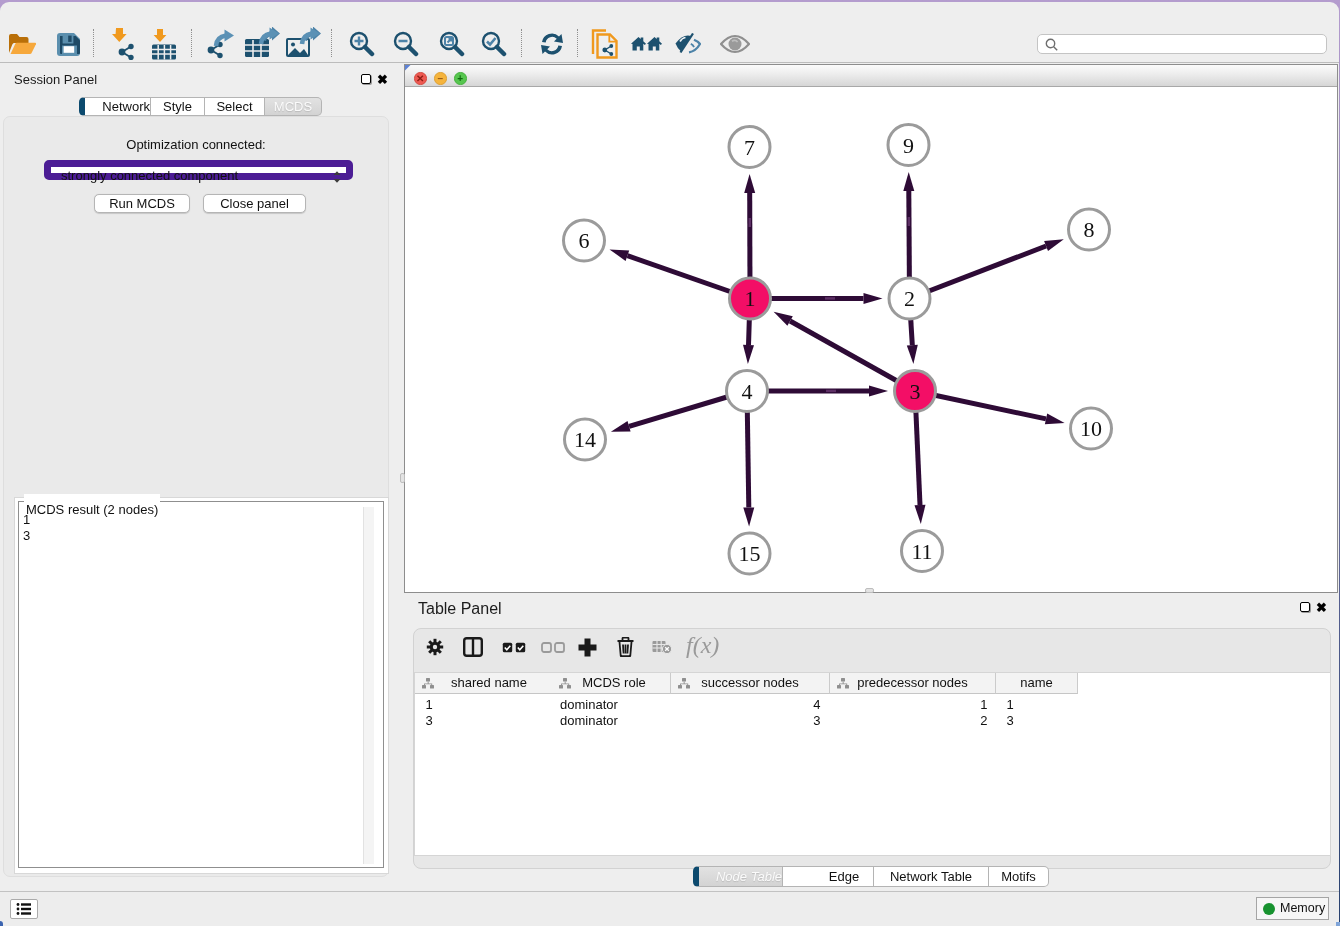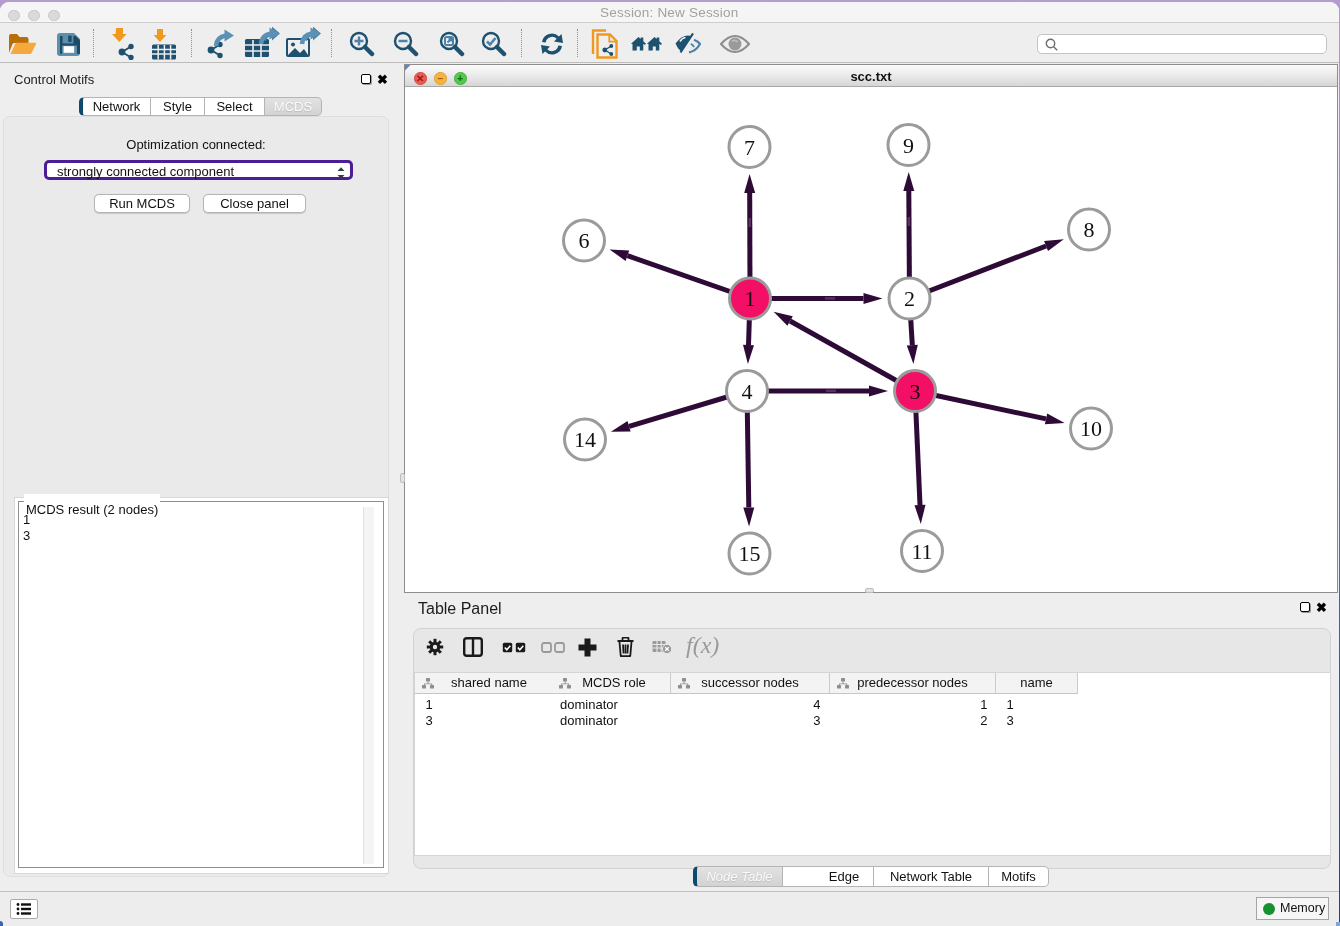--- a/index.html
+++ b/index.html
@@ -14,26 +14,26 @@
 
 #toolbar { position:absolute; left:0; top:21px; width:100%; height:40px; background:#eeeeee; border-bottom:1px solid #bcbcbc; }
 .tsep { position:absolute; top:6px; height:28px; width:0; border-left:1.6px dotted #8f8f8f; }
 #searchbox { position:absolute; left:1037px; top:10.5px; width:290px; height:20px; background:#fff; border:1px solid #c4c4c4; border-radius:5px; }
 
 #cp-title { position:absolute; left:14px; top:70px; font-size:13px; color:#1c1c1c; }
 .float-ico { position:absolute; width:10px; height:10px; border:1.6px solid #000; border-radius:2px; background:#fff; box-shadow:1px 1px 0 #9a9a9a; }
 .close-ico { position:absolute; font-size:13px; font-weight:bold; color:#000; line-height:12px; }
 .tabsbar { position:absolute; display:flex; }
 .tab { height:19px; background:#fff; border:1px solid #b4b4b4; border-left:none; font-size:13px; color:#111; text-align:center; line-height:18px; }
-.tab.first { border-left:4px solid #0c4a6e; border-radius:5px 0 0 5px; }
+.tab.first { border-left:6px solid #0c4a6e; border-radius:5px 0 0 5px;text-align:right; }
 .tab.last { border-radius:0 5px 5px 0; }
 .tab.sel { background:linear-gradient(180deg,#e2e2e2,#d3d3d3); color:#fbfbfb; text-shadow:0 1px 1px #bbb; }
 #cp-body { position:absolute; left:3px; top:114px; width:386px; height:761px; background:#eaeaea; border:1px solid #dedede; border-radius:7px; }
 #optlabel { position:absolute; left:0; top:135px; width:392px; text-align:center; font-size:13px; color:#111; }
-#dropdown { position:absolute; left:44px; top:158px; width:309px; height:20px; background:#fff; border:3px solid #4c1d95; border-radius:5px; font-size:13px; color:#111; line-height:18px; padding-left:10px; }
+#dropdown { position:absolute; left:44px; top:158px; width:309px; height:20px; background:#fff; border:7px solid #4c1d95; border-radius:5px; font-size:13px; color:#111; line-height:18px; padding-left:10px; }
 .btn { position:absolute; height:19px; background:#fff; border:1px solid #b5b5b5; border-radius:5px; font-size:13px; color:#111; text-align:center; line-height:17px; box-shadow:0 0.5px 1px rgba(0,0,0,0.15); }
 #mcds-panel { position:absolute; left:14px; top:495px; width:375px; height:377px; background:#fff; border:1px solid #d8d8d8; }
 #mcds-group { position:absolute; left:17.5px; top:499px; width:366px; height:367px; border:1px solid #8f8f8f; }
 #mcds-label { position:absolute; left:24px; top:492px; background:#fff; padding:8px 2px; font-size:13px; color:#111; }
 #mcds-scroll { position:absolute; left:363px; top:505px; width:11px; height:357px; background:#f4f4f4; border-left:1px solid #e2e2e2; }
 
 #netwin { position:absolute; left:404px; top:62px; width:934px; height:529px; border:1px solid #8d8d8d; background:#fff; }
 #nettitle { position:absolute; left:0; top:0; width:100%; height:22px; background:linear-gradient(180deg,#fbfbfb 0%,#ececec 45%,#d6d6d6 100%); border-bottom:1px solid #a8a8a8; }
 #nettitle .t { position:absolute; width:100%; text-align:center; top:4px; font-size:13px; font-weight:bold; color:#111; }
 .ntl { position:absolute; top:7px; width:12.5px; height:12.5px; border-radius:50%; font-size:10px; font-weight:bold; text-align:center; line-height:12px; }
@@ -46,26 +46,20 @@
 .td { position:absolute; font-size:13px; color:#111; height:16px; line-height:16px; }
 
 #statusbar { position:absolute; left:0; top:889px; width:100%; height:35px; background:#ededed; border-top:1px solid #c2c2c2; }
 #listbtn { position:absolute; left:10px; top:897px; width:28px; height:20px; background:#fff; border:1px solid #ababab; border-radius:2px; }
 #membtn { position:absolute; left:1256px; top:895px; width:73px; height:23px; background:#f6f6f6; border:1px solid #a5a5a5; font-size:12.5px; color:#111; }
 </style>
 </head>
 <body>
 <div id="win">
 
-  <div id="titlebar">
-    <div class="tl" style="left:8px;"></div>
-    <div class="tl" style="left:28px;"></div>
-    <div class="tl" style="left:48px;"></div>
-    <div id="wtitle">Session: New Session</div>
-  </div>
 
   <div id="toolbar">
     <div id="toolicons">
         <svg class="abs" style="left:7.5px;top:9.0px;" width="30" height="24" viewBox="0 0 30 24">
 <path d="M1 21 V4 q0 -2 2 -2 h6 l2.5 3 h7 q2 0 2 2 v4 h-14 q-1.5 0 -2.2 1.4 z" fill="#b96f08"></path>
 <path d="M2.5 22 L7.3 11.8 q0.5 -1 1.6 -1 H27 q1.5 0 0.9 1.4 L23.6 21 q-0.5 1 -1.6 1 z" fill="#f6a83c"></path>
         </svg>
 <svg class="abs" style="left:56.0px;top:8.5px;" width="25" height="25" viewBox="0 0 25 25">
 <path d="M1 4 q0-3 3-3 h14 l6 6 v14 q0 3 -3 3 h-17 q-3 0 -3 -3 z" fill="#5b8fae"></path>
 <path d="M4 4 h2.6 v7.5 h10.8 V4 l2.3 0 4.3 4.6 V21 q0 1 -1 1 h-2 v-8.5 H6 V22 H5 q-1 0 -1 -1 z" fill="#1e4a66"></path>
@@ -204,21 +198,21 @@
     <div class="tsep" style="left:521px;"></div>
     <div class="tsep" style="left:577px;"></div>
     <div id="searchbox">
       <svg width="16" height="16" style="position:absolute;left:6px;top:2px;" viewBox="0 0 16 16">
           <circle cx="6.5" cy="6.5" r="4.2" fill="none" stroke="#6e6e6e" stroke-width="1.4"></circle>
           <line x1="9.7" y1="9.7" x2="13.2" y2="13.2" stroke="#6e6e6e" stroke-width="1.4"></line>
         </svg>
     </div>
   </div>
 
-  <div id="cp-title">Control Motifs</div>
+  <div id="cp-title">Session Panel</div>
   <div class="float-ico" style="left:361px; top:72px;"></div>
   <div class="close-ico" style="left:377px; top:72px;">✖</div>
   <div class="tabsbar" style="left:79px; top:95px;">
     <div class="tab first" style="width:72px;">Network</div>
     <div class="tab" style="width:54px;">Style</div>
     <div class="tab" style="width:60px;">Select</div>
     <div class="tab last sel" style="width:57px;">MCDS</div>
   </div>
   <div id="cp-body"></div>
   <div id="optlabel">Optimization connected:</div>
@@ -238,21 +232,20 @@
   <div id="mcds-scroll"></div>
 
   <div id="netwin">
     <div id="nettitle">
       <svg width="6" height="6" style="position:absolute;left:0;top:0;" viewBox="0 0 6 6">
           <path d="M0 0 h5.5 L0 5.5 z" fill="#5e83d6"></path>
         </svg>
       <div class="ntl" style="left:9px; background:#ee5a52; border:1px solid #d44b42; color:#8c1d14;">✕</div>
       <div class="ntl" style="left:29px; background:#f5b43d; border:1px solid #dfa134; color:#985a16;">–</div>
       <div class="ntl" style="left:49px; background:#57c64f; border:1px solid #47b23f; color:#0e6a0e;">+</div>
-      <div class="t">scc.txt</div>
     </div>
     <svg id="graph" width="932" height="506" viewBox="405 87 932 506" style="position:absolute;left:0;top:23px;">
       <g stroke="#2e0b36" stroke-width="5">
           <line x1="750.0" y1="297.5" x2="749.7" y2="192.0"></line>
 <line x1="750.0" y1="297.5" x2="627.4" y2="254.7"></line>
 <line x1="750.0" y1="297.5" x2="863.5" y2="297.5"></line>
 <line x1="750.0" y1="297.5" x2="748.5" y2="344.0"></line>
 <line x1="909.5" y1="297.5" x2="908.8" y2="190.0"></line>
 <line x1="909.5" y1="297.5" x2="1046.1" y2="245.0"></line>
 <line x1="909.5" y1="297.5" x2="912.3" y2="344.1"></line>

